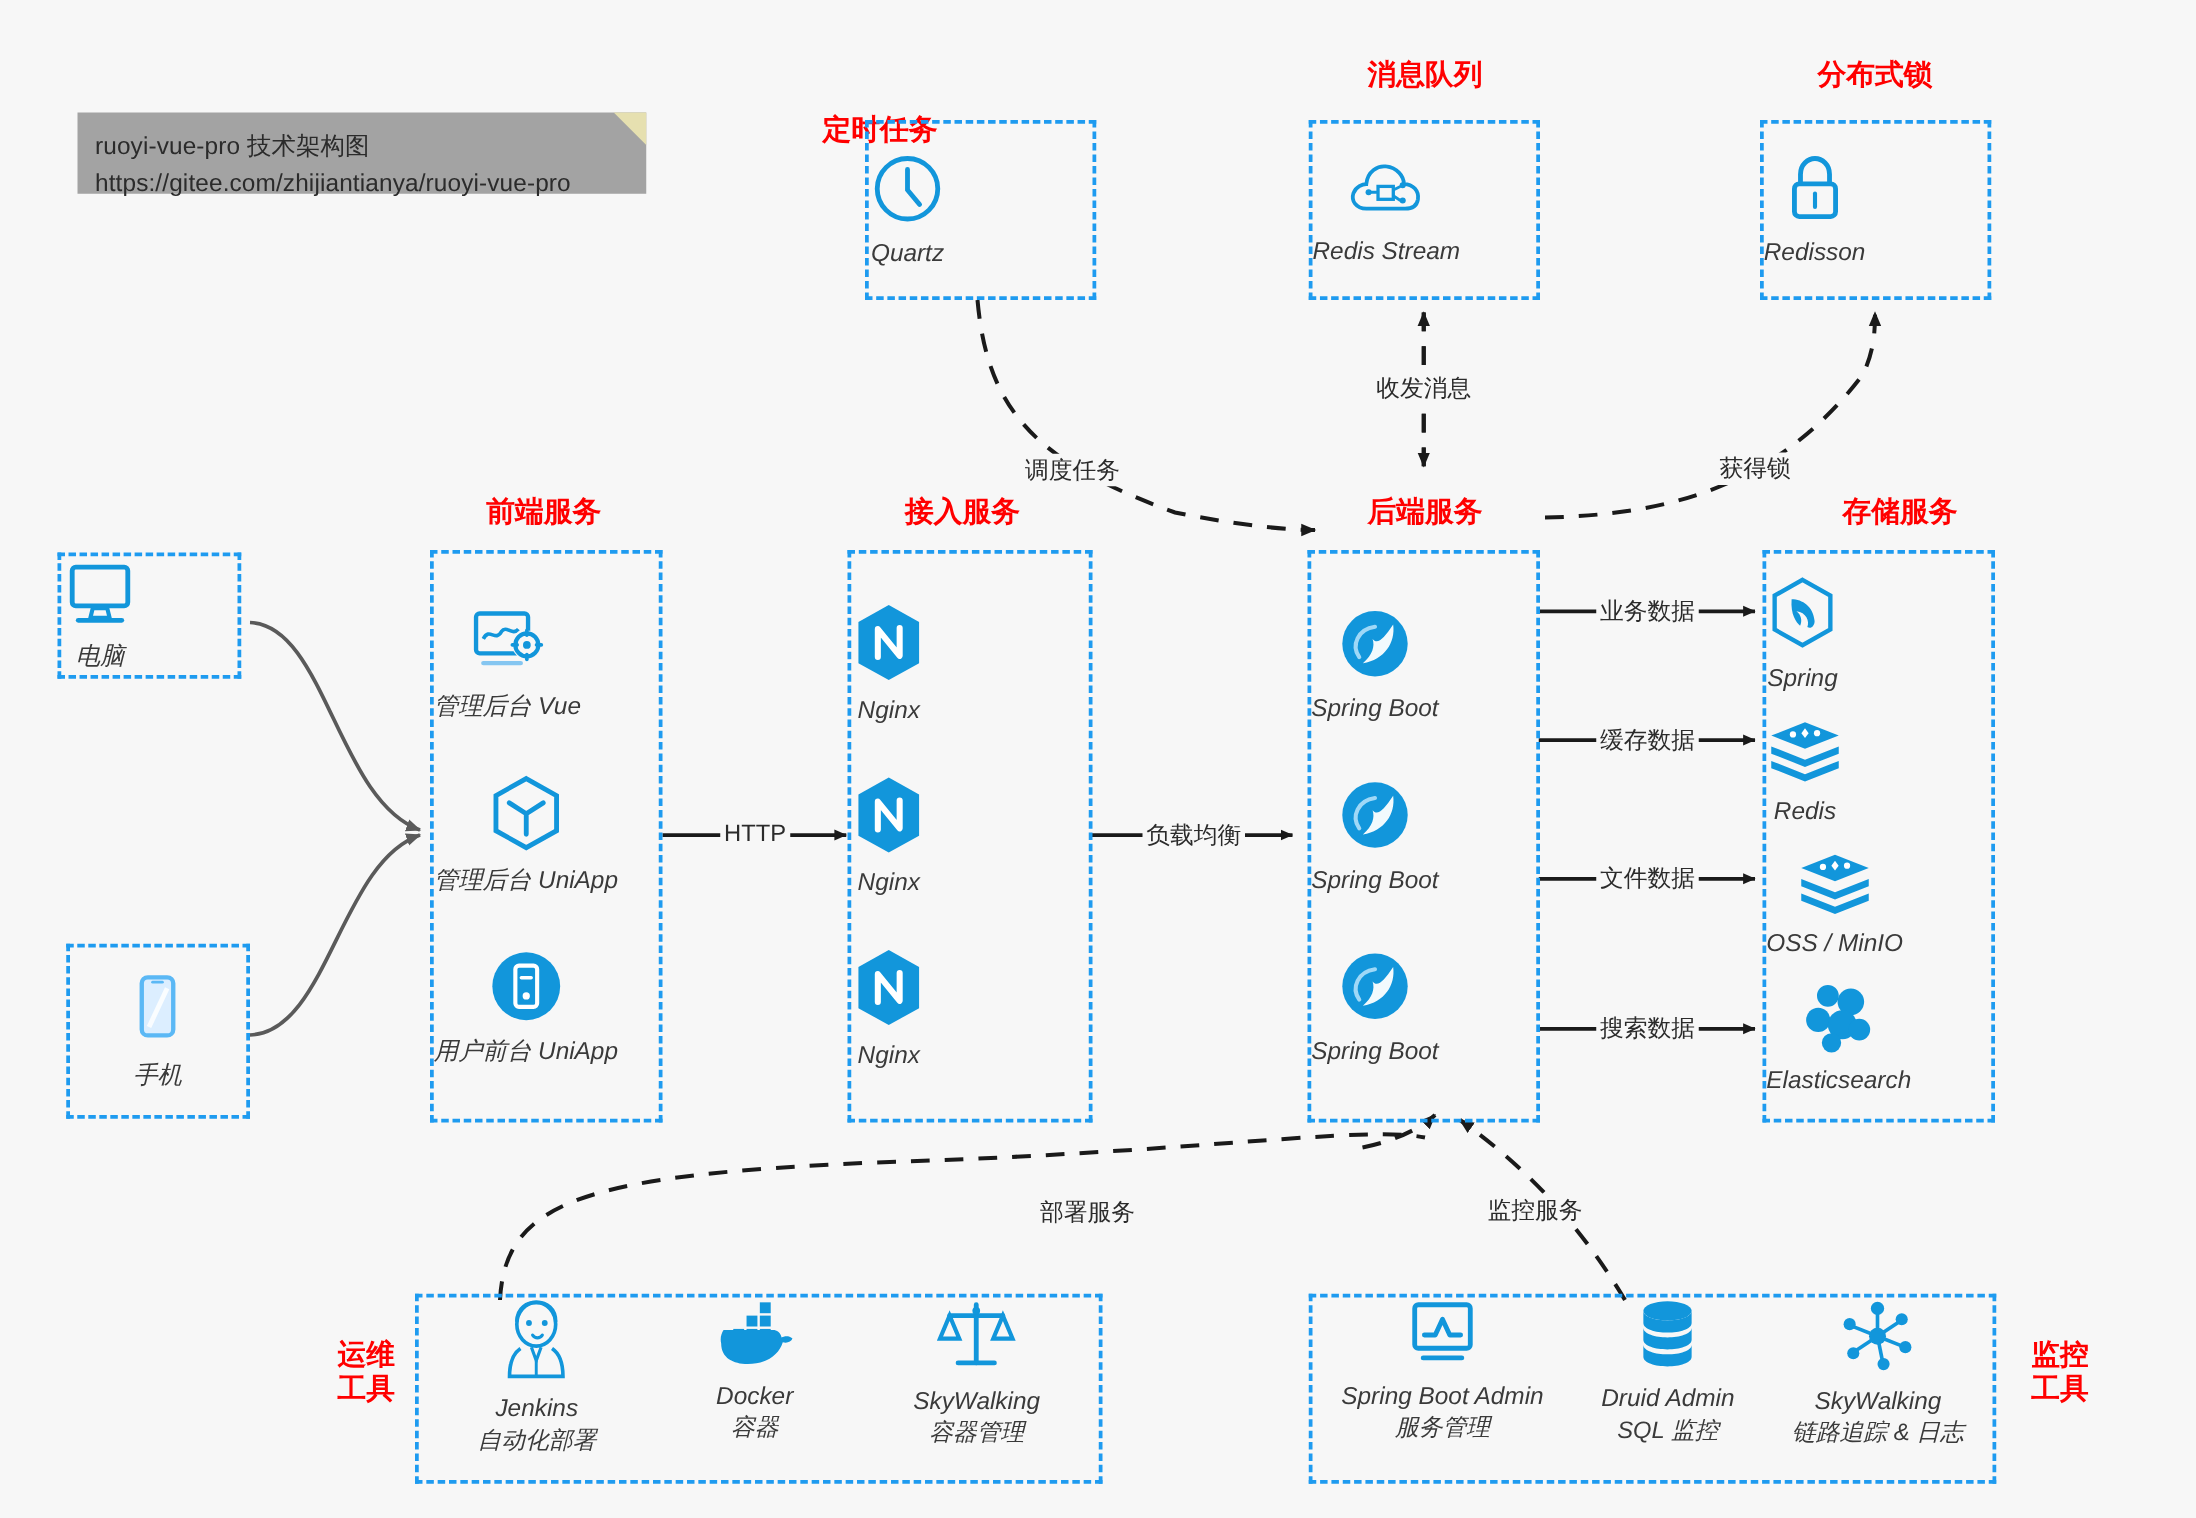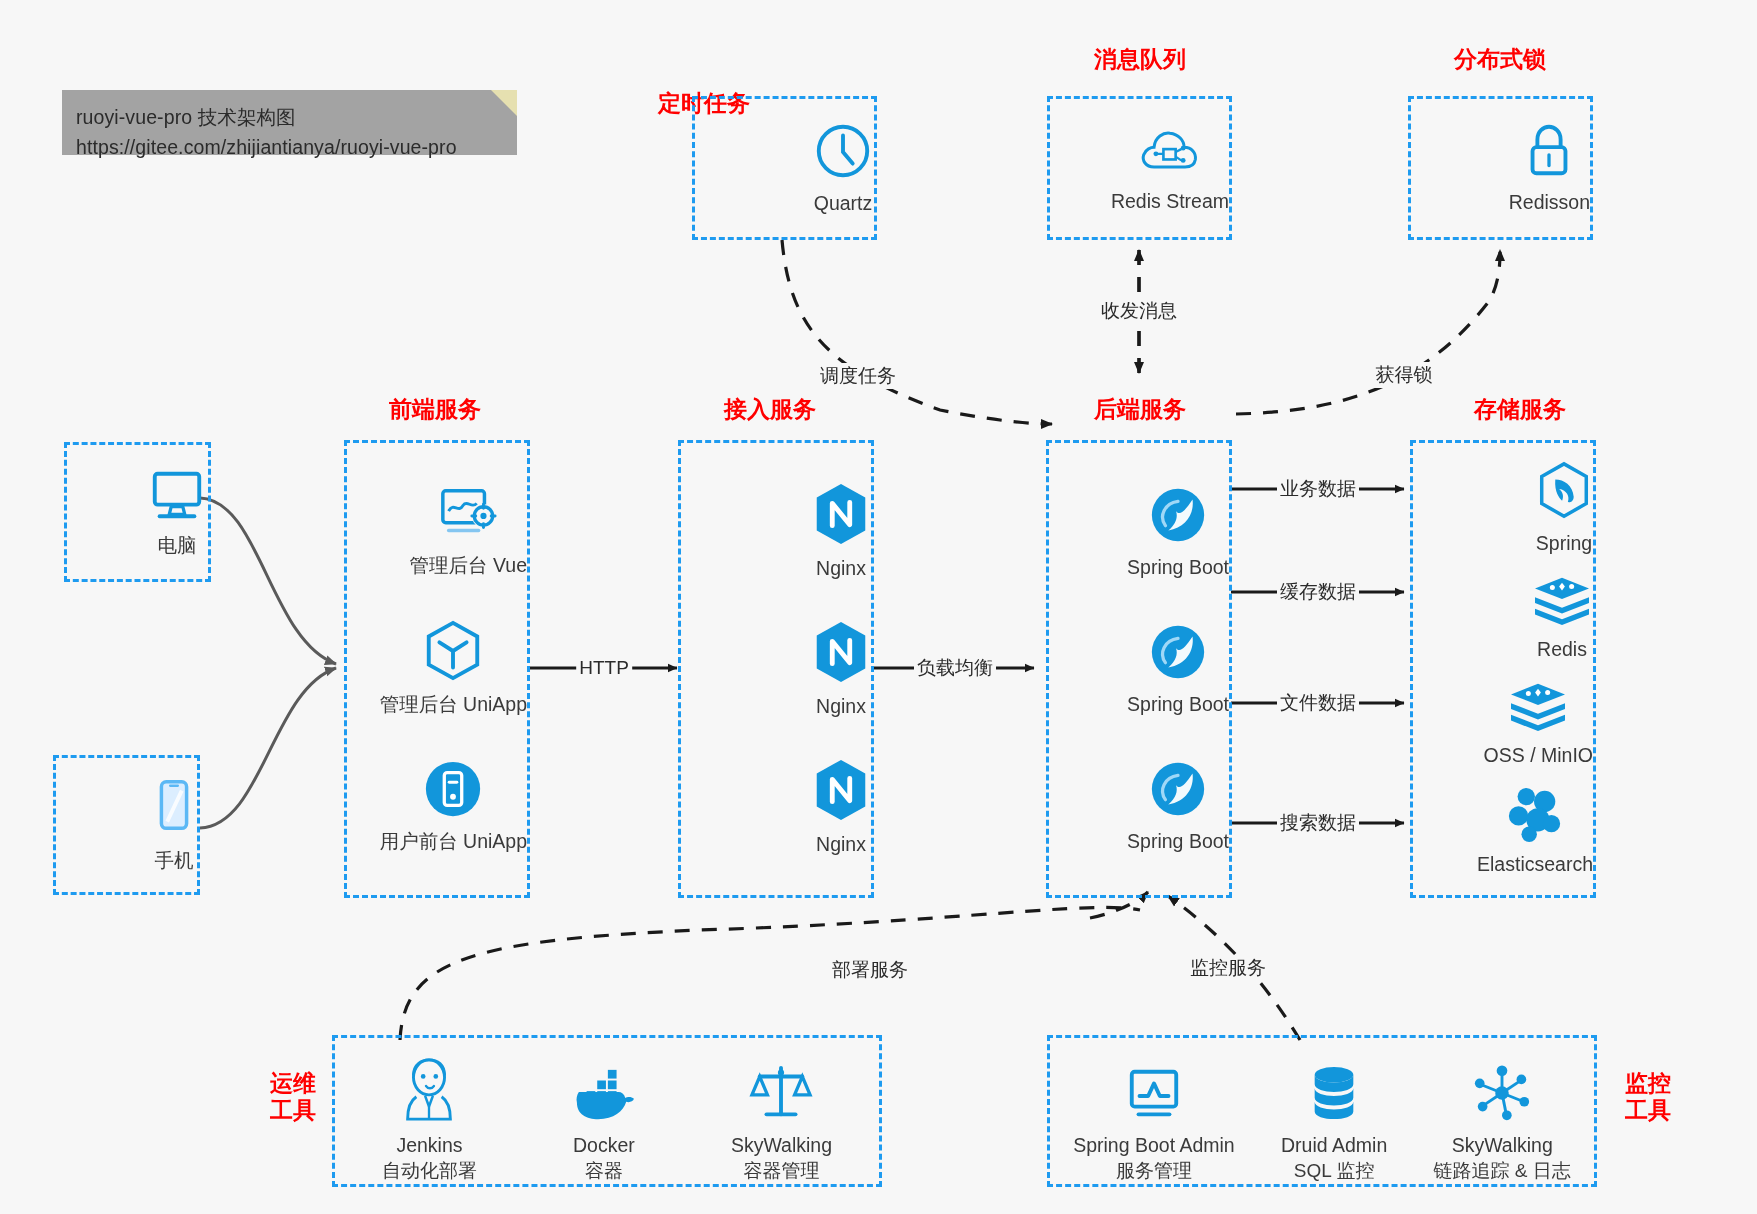--- a/index.html
+++ b/index.html
@@ -23,21 +23,21 @@
     position: absolute; right: 0; top: 0; width: 0; height: 0;
     border-top: 26px solid #e6e0b0; border-left: 26px solid transparent;
   }
 
   
   .gbox {
     position: absolute;
     border: 3px dashed #1e9bf0;
     background: transparent;
     display: flex; flex-direction: column;
-    align-items: flex-end; justify-content: space-around;
+    align-items: flex-start; justify-content: space-around; font-style: italic;
   }
   .gtitle {
     position: absolute;
     color: #ff0000; font-weight: bold; font-size: 23px;
     white-space: nowrap; text-align: center; line-height: 1.18;
   }
 
   
   .cell { display: flex; flex-direction: column; align-items: center; justify-content: center; }
   .cell .lbl { font-size: 19.5px; color: #3a3a3a; margin-top: 9px; white-space: nowrap; text-align: center; line-height: 1.3; }
@@ -138,34 +138,34 @@
         <svg width="58" height="60" viewBox="0 0 58 62">
           <path d="M17 27 L17 19 C17 11 23 6 29 6 C35 6 41 11 41 19 L41 27" fill="none" stroke="#1296db" stroke-width="4"></path>
           <rect x="12" y="27" width="34" height="27" rx="4" fill="none" stroke="#1296db" stroke-width="4"></rect>
           <path d="M29 35 L29 46" stroke="#1296db" stroke-width="3.4" stroke-linecap="round"></path>
         </svg>
       </span>
       <span class="lbl">Redisson</span>
     </div>
   </div>
 
-  <div class="gbox" style="left:64px; top:442px; width:147px; height:140px;">
+  <div class="gbox" style="left:46px; top:442px; width:147px; height:101px;">
     <div class="cell">
       <span class="ico">
         <svg width="62" height="58" viewBox="0 0 64 60">
           <rect x="9" y="8" width="46" height="32" rx="3" fill="none" stroke="#1296db" stroke-width="4"></rect>
           <path d="M26 42 L38 42 L40 50 L24 50 Z" fill="none" stroke="#1296db" stroke-width="3.4"></path>
           <path d="M14 52 L50 52" stroke="#1296db" stroke-width="4" stroke-linecap="round"></path>
         </svg>
       </span>
       <span class="lbl">电脑</span>
     </div>
   </div>
 
-  <div class="gbox" style="left:53px; top:755px; width:147px; height:140px;">
+  <div class="gbox" style="left:53px; top:755px; width:147px; height:140px;padding-left:47px;">
     <div class="cell">
       <span class="ico">
         <svg width="46" height="62" viewBox="0 0 46 64">
           <rect x="10" y="5" width="26" height="48" rx="5" fill="#dceeff" stroke="#5bb8f5" stroke-width="3.6"></rect>
           <path d="M16 46 L31 14" stroke="#ffffff" stroke-width="4" opacity=".85"></path>
           <path d="M19 9 L27 9" stroke="#5bb8f5" stroke-width="2.4" stroke-linecap="round"></path>
         </svg>
       </span>
       <span class="lbl">手机</span>
     </div>

